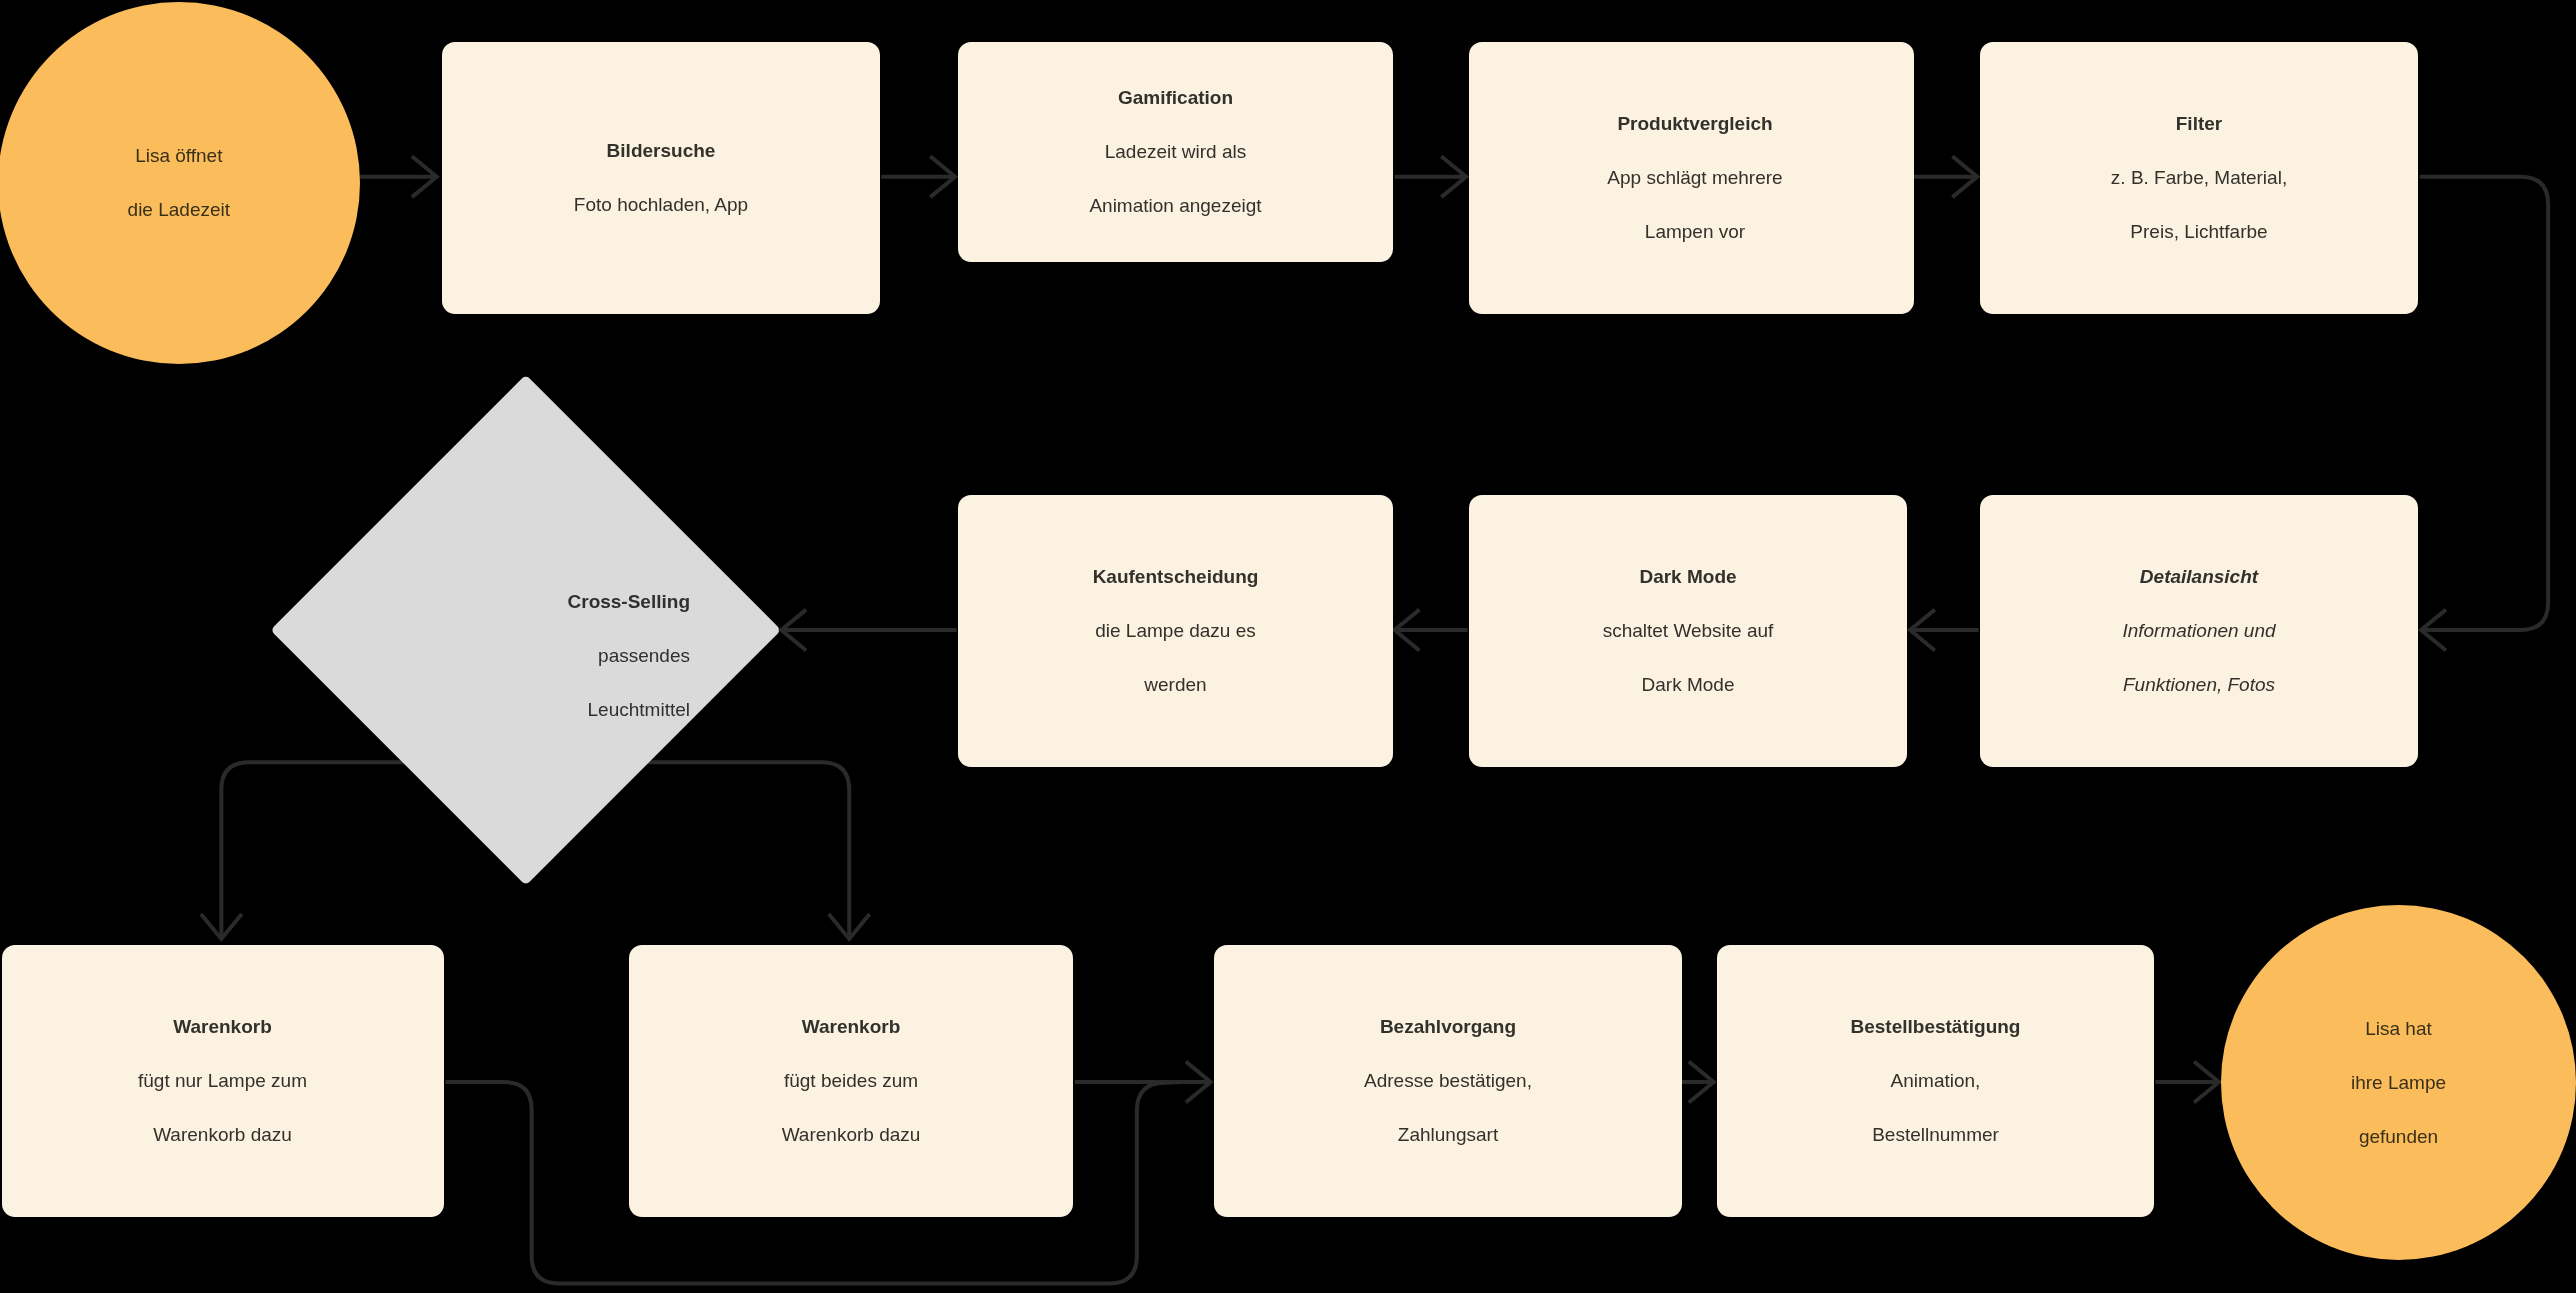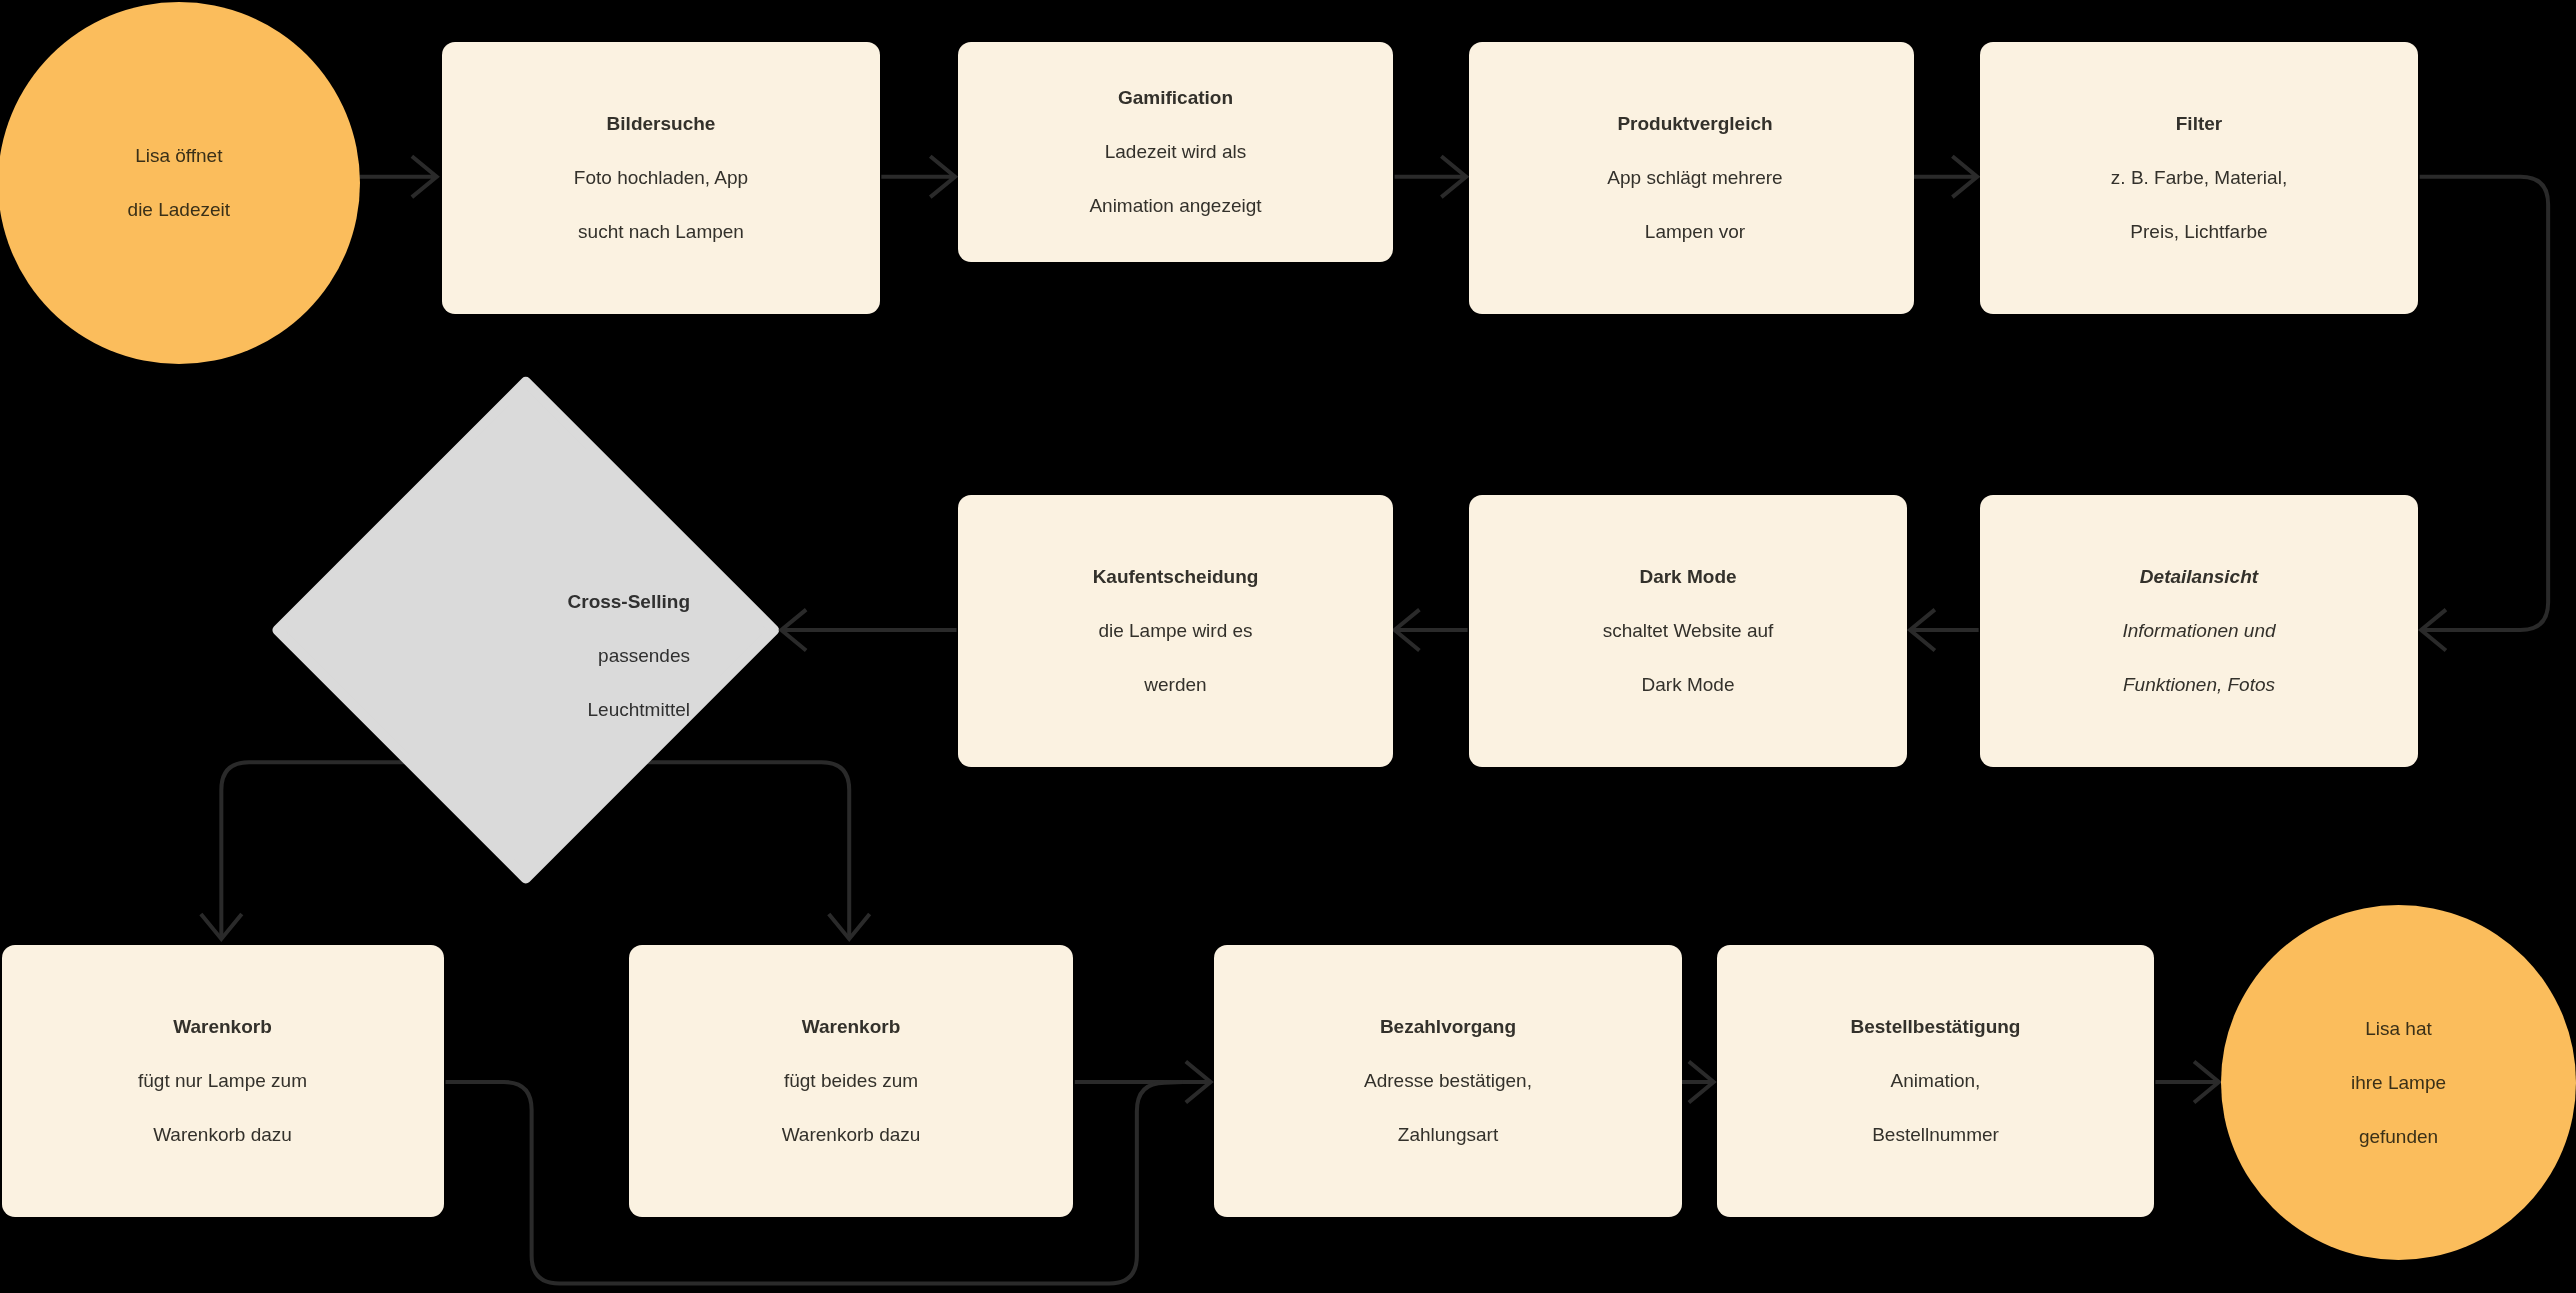--- a/index.html
+++ b/index.html
@@ -61,21 +61,20 @@
   </svg>
 
   <div class="node circle" style="left:-2.2px;top:1.5px;width:362px;height:362px;">
     <div class="line">Lisa öffnet</div>
     <div class="line">die Ladezeit</div>
   </div>
 
   <div class="node box" style="left:442px;top:42px;width:438px;height:272px;">
     <div class="title">Bildersuche</div>
     <div class="line">Foto hochladen, App</div>
-    <div class="line">sucht nach Lampen</div>
   </div>
 
   <div class="node box" style="left:958px;top:42px;width:435px;height:220px;">
     <div class="title">Gamification</div>
     <div class="line">Ladezeit wird als</div>
     <div class="line">Animation angezeigt</div>
   </div>
 
   <div class="node box" style="left:1469px;top:42px;width:438px;height:272px;padding-left:7px;">
     <div class="title">Produktvergleich</div>
@@ -90,21 +89,21 @@
   </div>
 
   <div class="node diamond-label" style="left:361px;top:575px;width:329px;height:162px;align-items:flex-end;">
     <div class="title">Cross-Selling</div>
     <div class="line">passendes</div>
     <div class="line">Leuchtmittel</div>
   </div>
 
   <div class="node box" style="left:958px;top:495px;width:435px;height:272px;">
     <div class="title">Kaufentscheidung</div>
-    <div class="line">die Lampe wird es</div>
+    <div class="line">die Lampe dazu es</div>
     <div class="line">werden</div>
   </div>
 
   <div class="node box" style="left:1469px;top:495px;width:438px;height:272px;">
     <div class="title">Dark Mode</div>
     <div class="line">schaltet Website auf</div>
     <div class="line">Dark Mode</div>
   </div>
 
   <div class="node box" style="left:1980px;top:495px;width:438px;height:272px;font-style:italic;">

